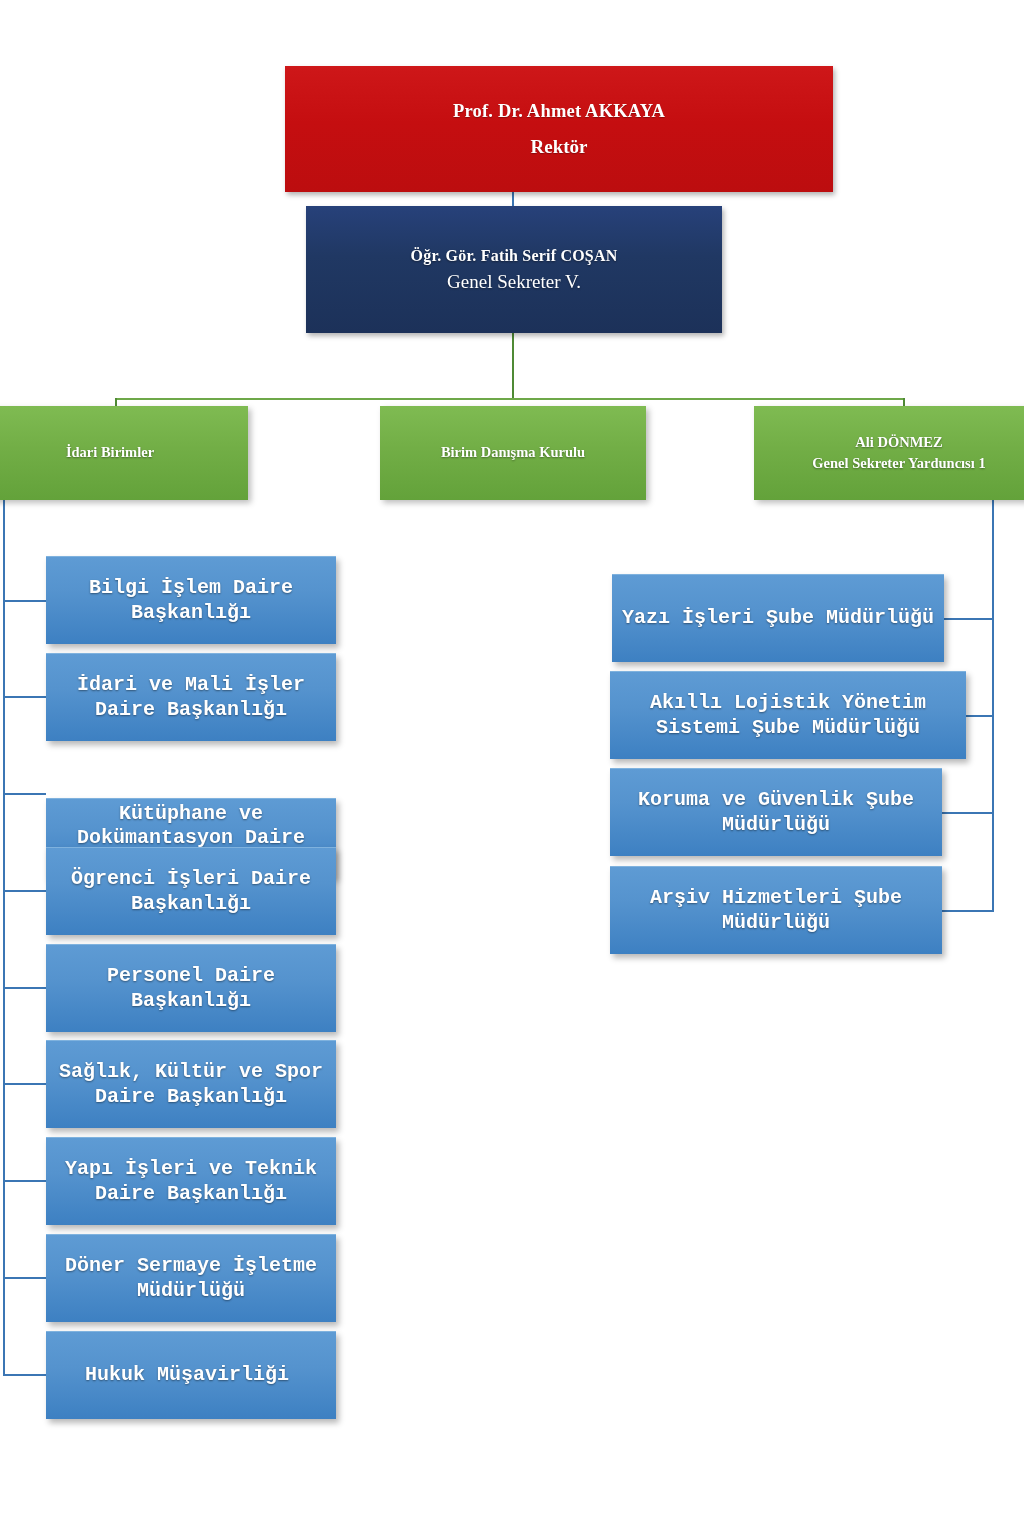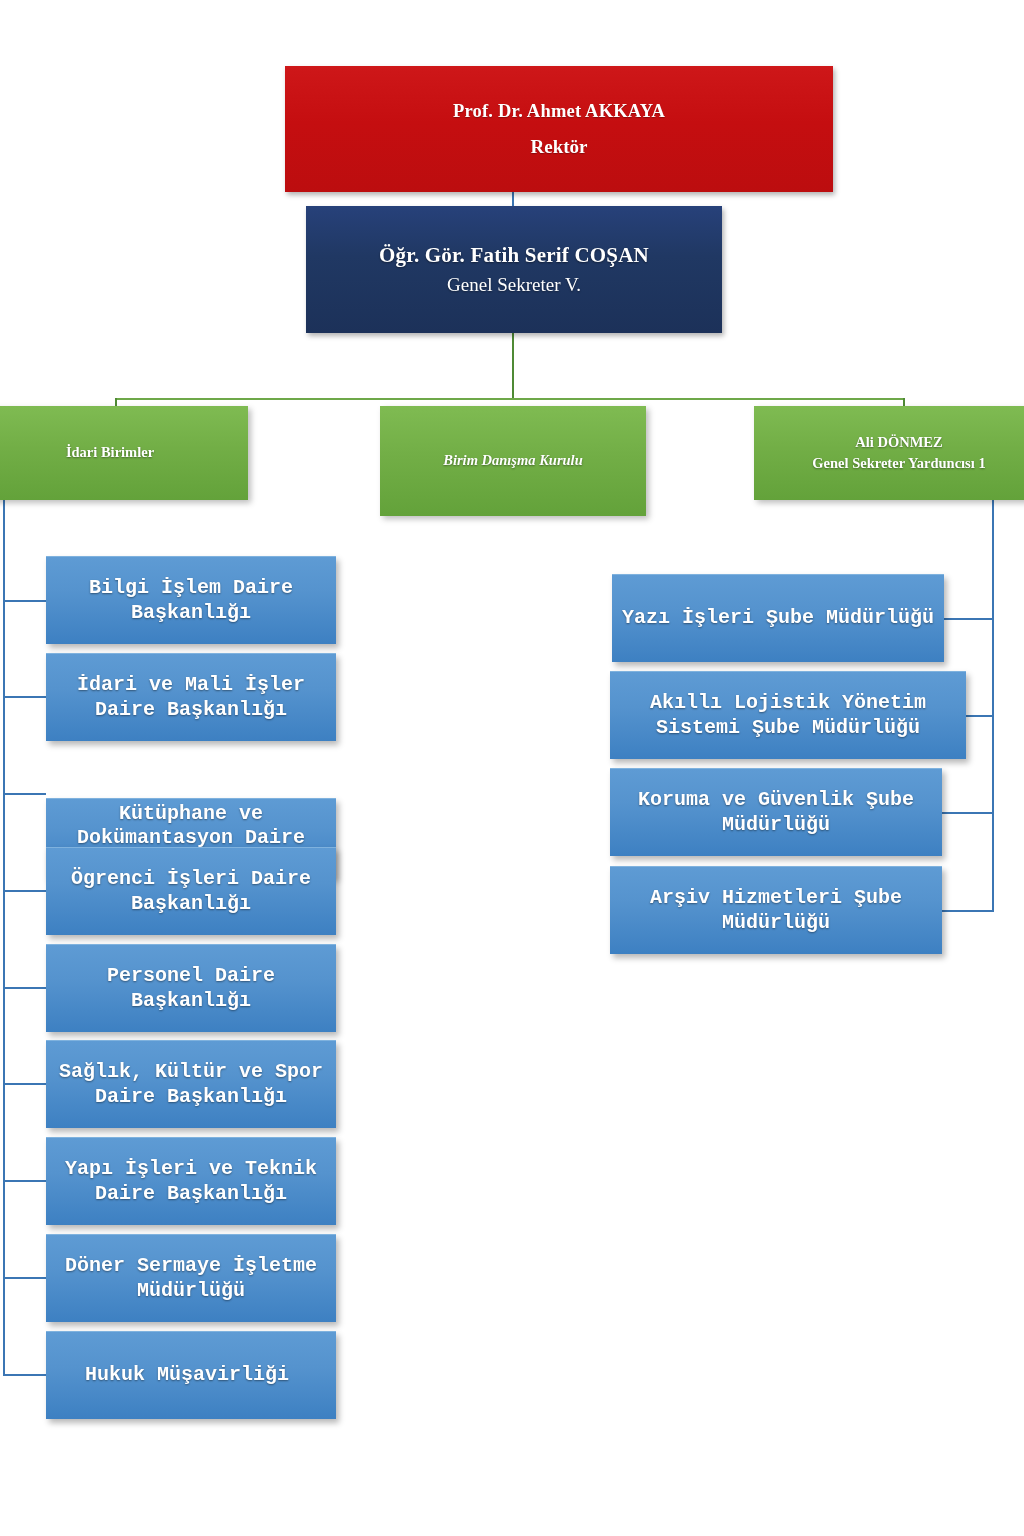--- a/index.html
+++ b/index.html
@@ -53,21 +53,21 @@
     font-weight: bold;
     text-shadow: 0 1px 1px rgba(0,0,0,.30);
   }
 
   
   .node-navy {
     background: linear-gradient(180deg, #27417A 0%, #203863 40%, #1C3159 100%);
     box-shadow: 2px 3px 5px rgba(0,0,0,0.30);
   }
   .node-navy .l1 {
-    font-size: 21px;
+    font-size: 16px;
     font-weight: bold;
     letter-spacing: .2px;
     text-shadow: 0 1px 2px rgba(0,0,0,.45);
     margin-bottom: 4px;
   }
   .node-navy .l2 {
     font-size: 19px;
     font-weight: normal;
     text-shadow: 0 1px 2px rgba(0,0,0,.40);
   }
@@ -129,21 +129,21 @@
 
   <div class="line line-v-green" style="left:512px; top:333px; height:66px;"></div>
   <div class="line line-h-green" style="left:115px; top:398px; width:790px;"></div>
   <div class="line line-v-green" style="left:115px; top:398px; height:10px;"></div>
   <div class="line line-v-green" style="left:903px; top:398px; height:10px;"></div>
 
   <div class="node node-green" style="left:-28px; top:406px; width:276px; height:94px;">
     <span class="l1">İdari Birimler</span>
   </div>
 
-  <div class="node node-green" style="left:380px; top:406px; width:266px; height:110px;font-style:italic;">
+  <div class="node node-green" style="left:380px; top:406px; width:266px; height:94px;">
     <span class="l1">Birim Danışma Kurulu</span>
   </div>
 
   <div class="node node-green two" style="left:754px; top:406px; width:290px; height:94px;">
     <span class="l1">Ali DÖNMEZ</span>
     <span class="l2">Genel Sekreter Yarduncısı 1</span>
   </div>
 
   <div class="line line-v-blue" style="left:3px; top:500px; height:876px;"></div>
 

